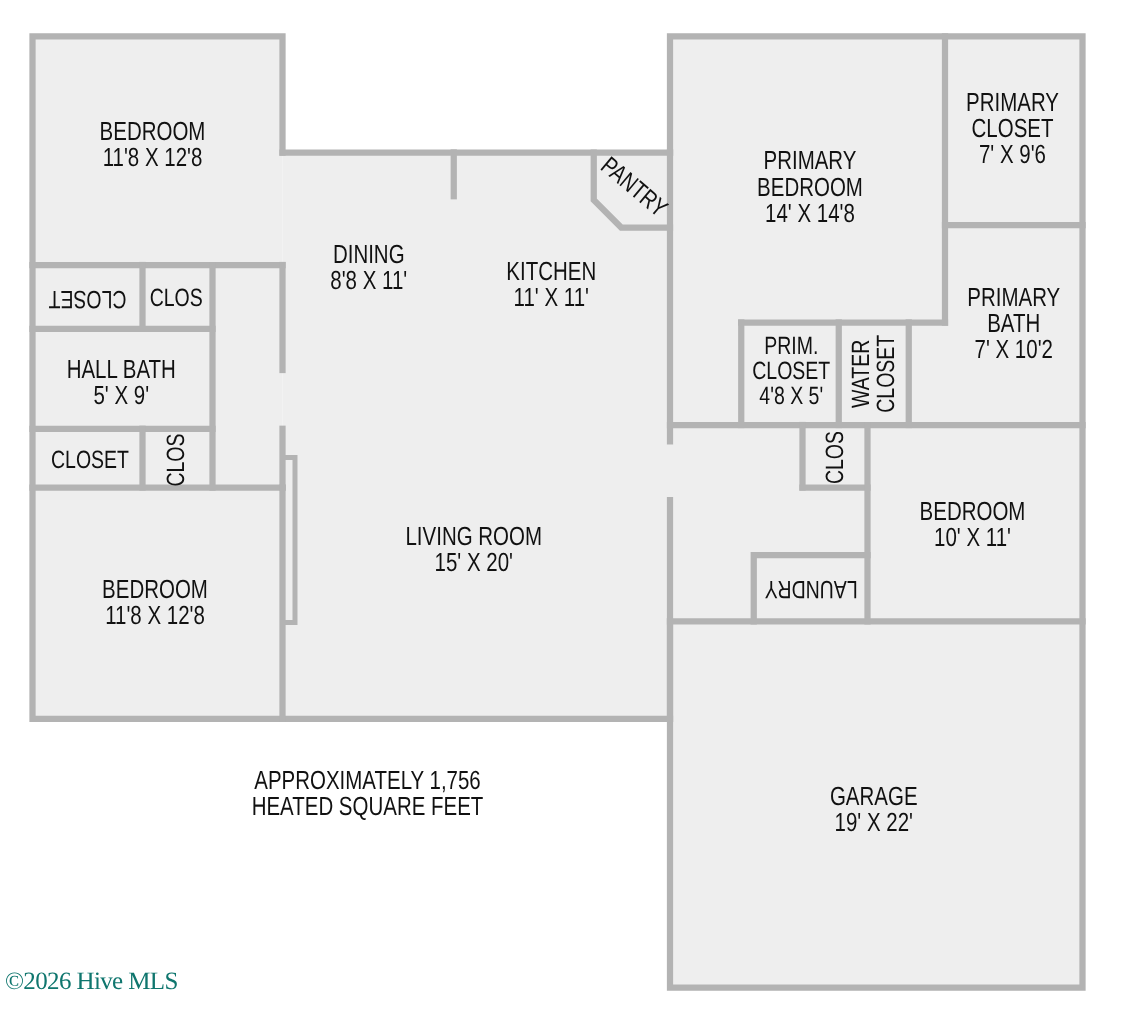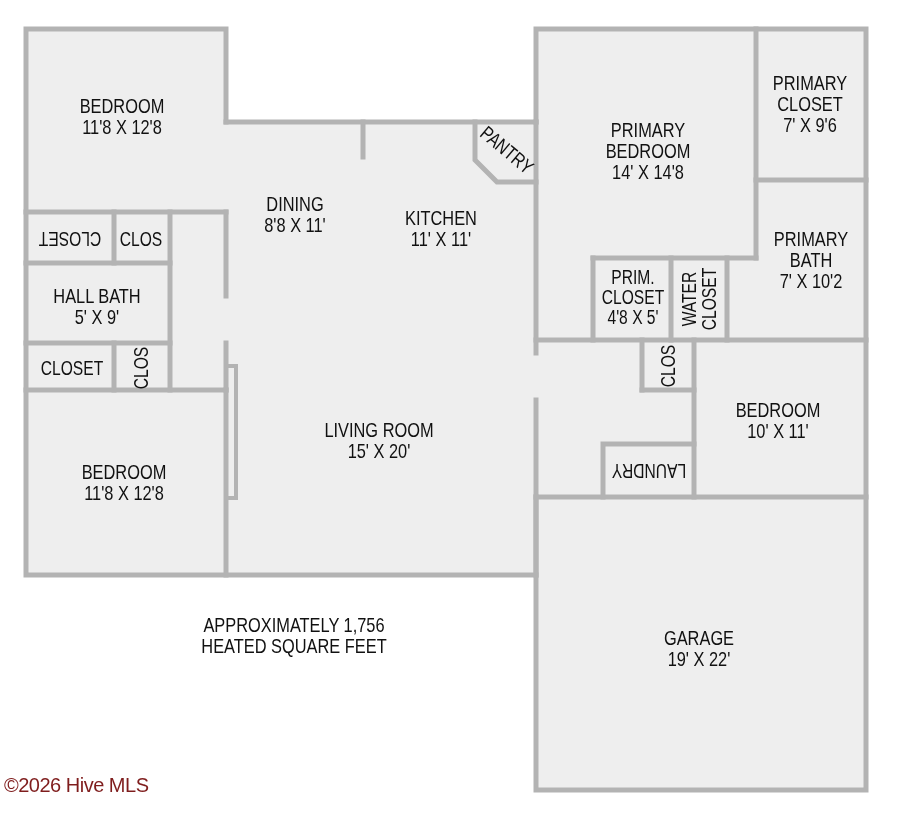--- a/index.html
+++ b/index.html
@@ -17,21 +17,21 @@
       transform-origin: center center;
     }
     .lbl span { display: block; }
     .lg { font-size: 21px; }
     .md { font-size: 20px; }
     .rot-180 { transform: translate(-50%, -50%) rotate(180deg) scaleX(0.78); }
     .rot-90ccw { transform: translate(-50%, -50%) rotate(-90deg) scaleX(0.78); }
     .rot-pantry { transform: translate(-50%, -50%) rotate(40deg) scaleX(0.78); }
     .copyright {
       position: absolute; left: 4px; top: 774px;
-      font-family: Liberation Sans, sans-serif; font-size: 20px; color: #7f1d1d;
+      font-family: Liberation Serif, serif; font-size: 20px; color: #0f766e;
       letter-spacing: -0.5px;
     }
   </style>
 </head>
 <body>
 
 <svg id="plan" viewBox="0 0 900 824" xmlns="http://www.w3.org/2000/svg">
 
   <g fill="#eeeeee" stroke="none">
     <rect x="26" y="29" width="200" height="546"></rect>

